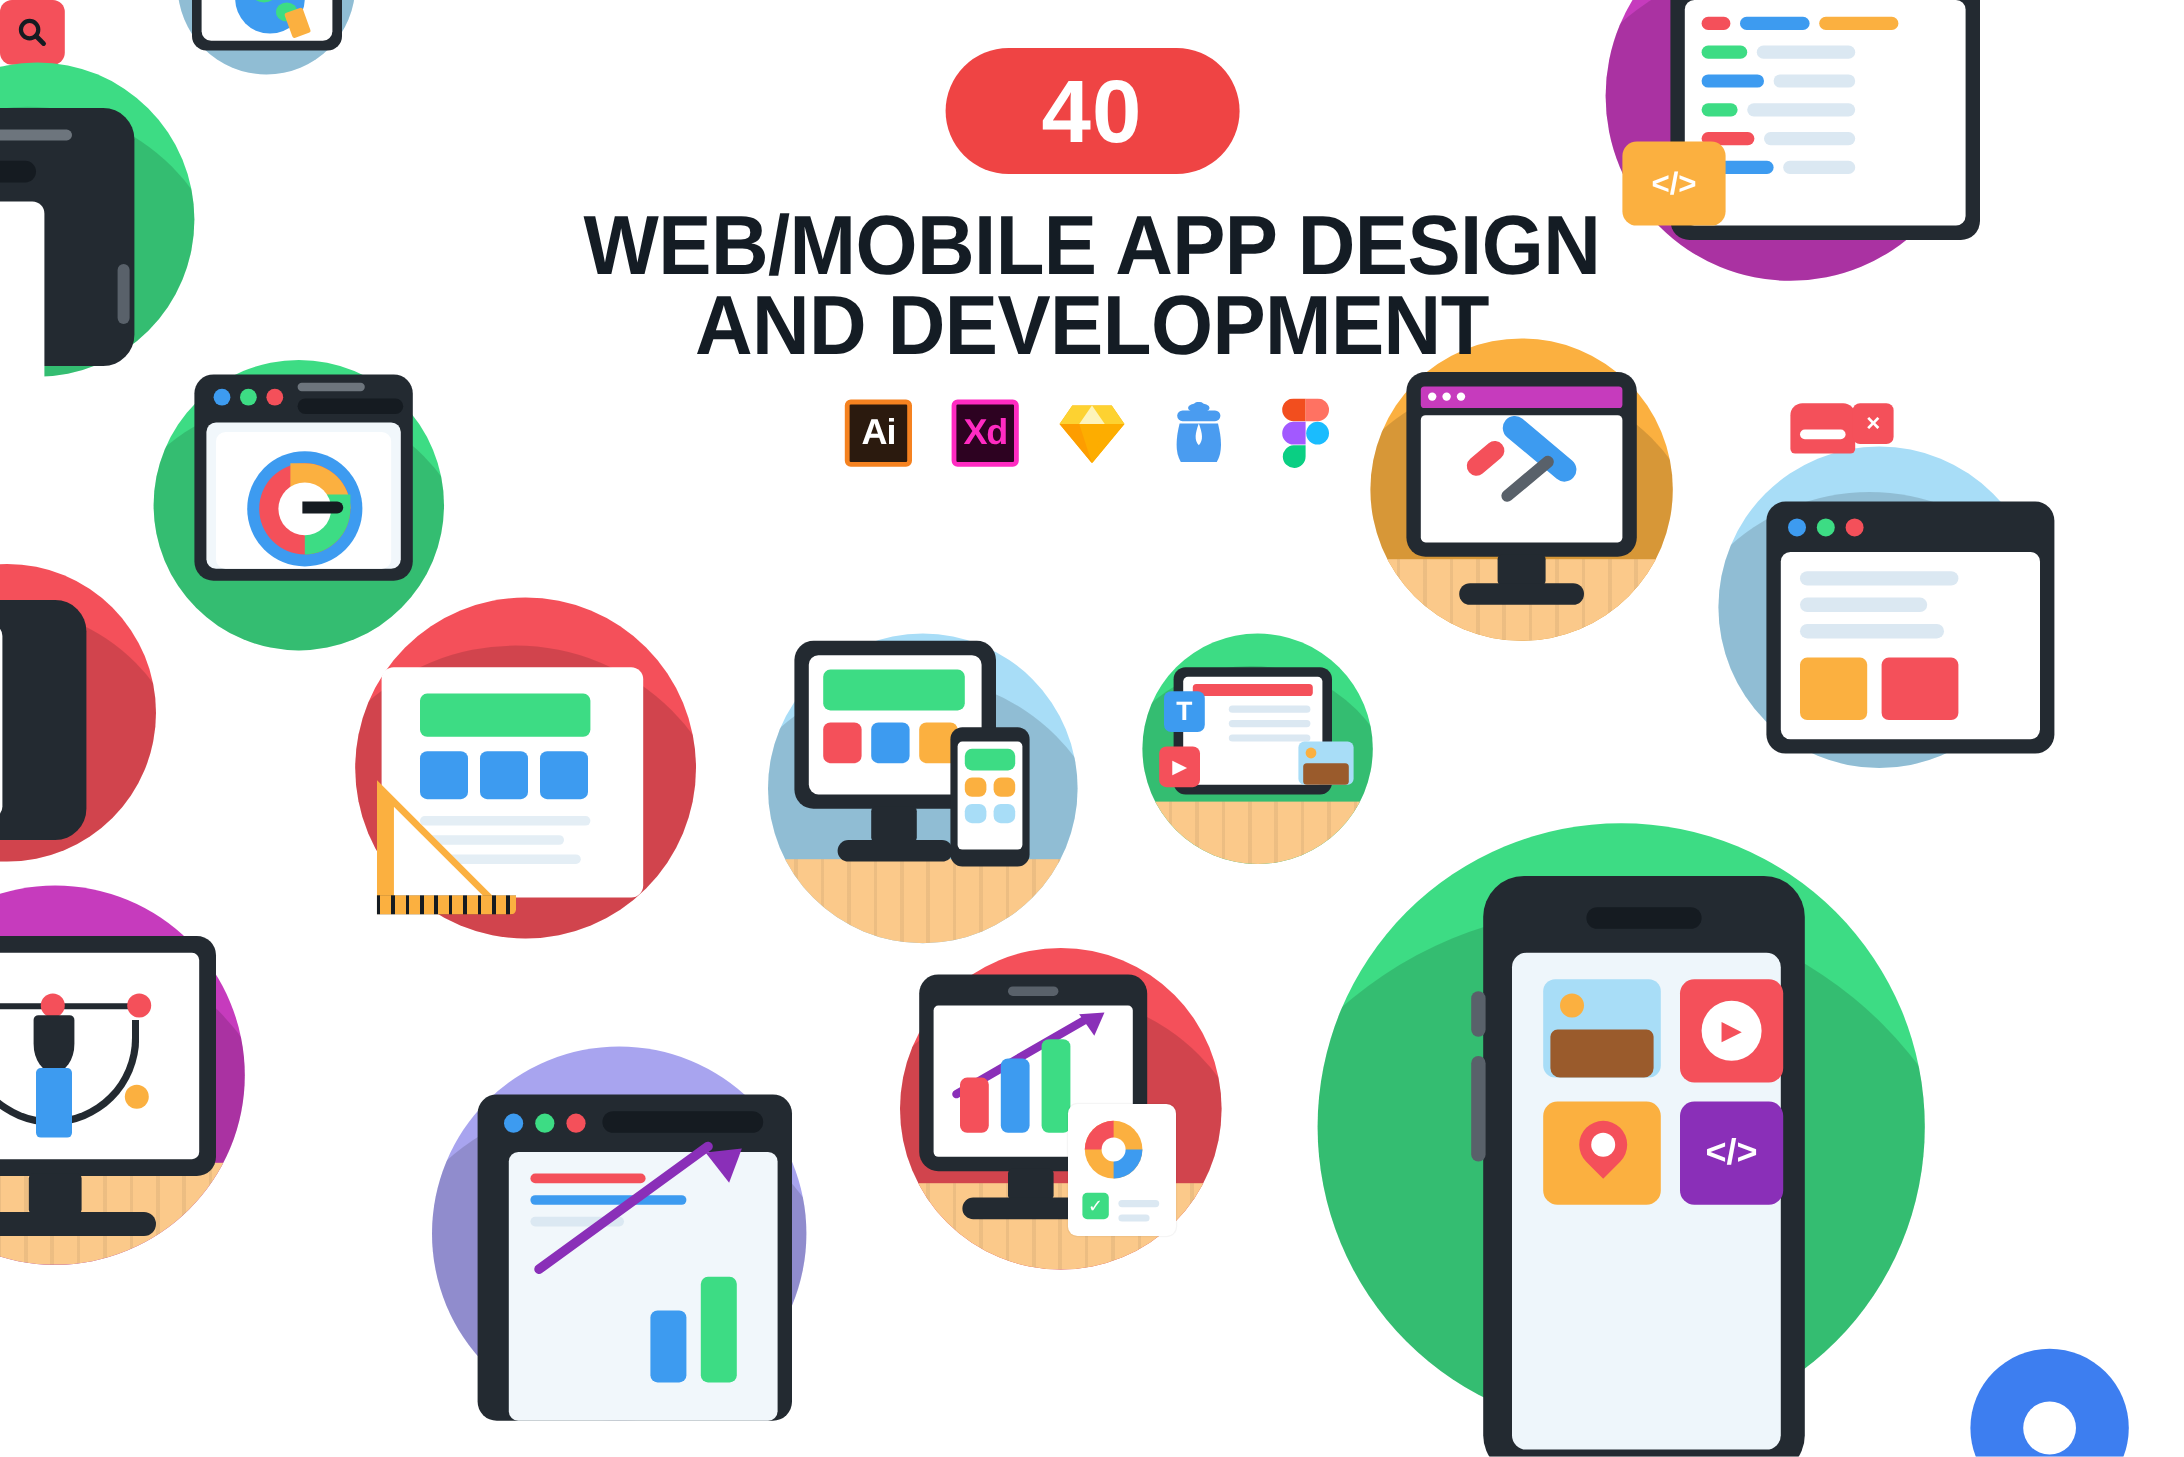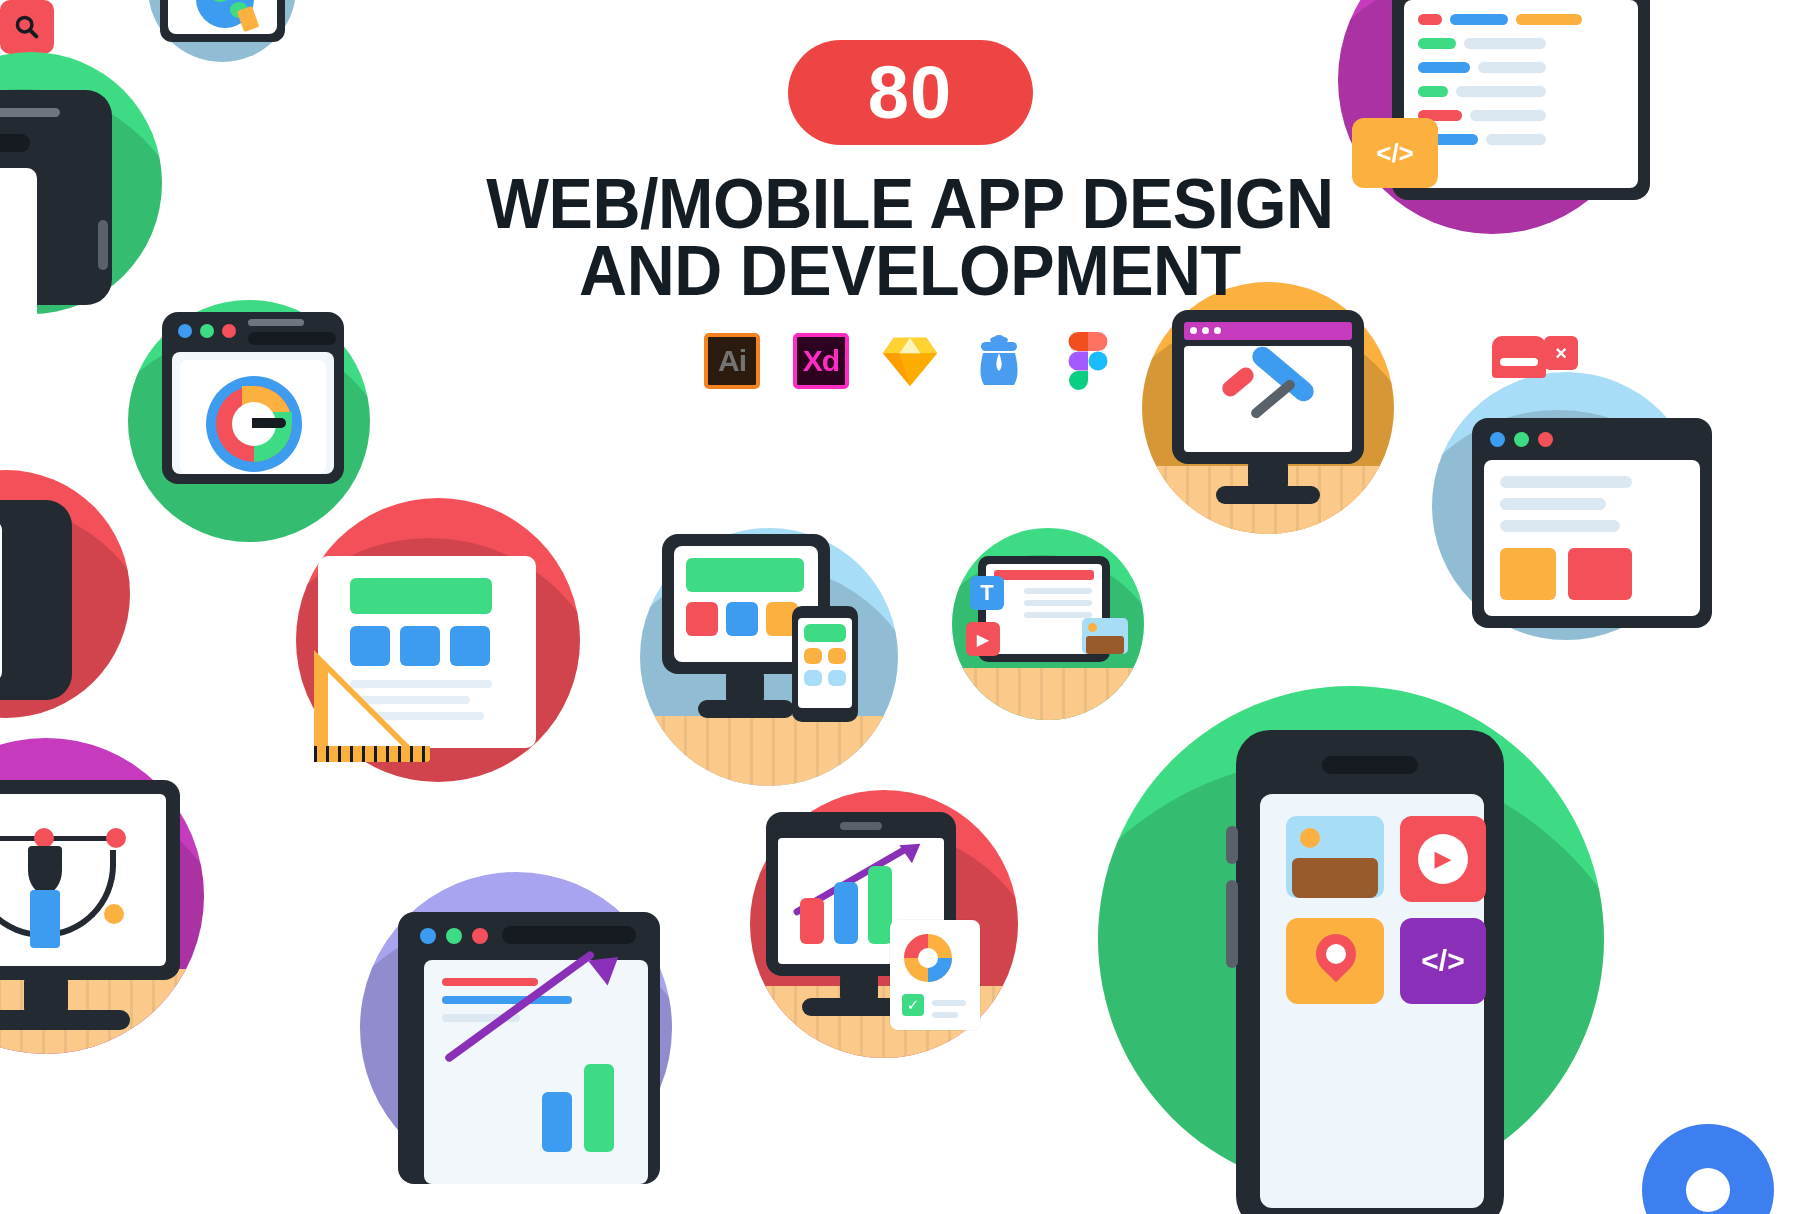--- a/index.html
+++ b/index.html
@@ -55,21 +55,21 @@
   .formats {
     margin-top: 28px;
     display: flex; align-items: center; gap: 33px;
   }
   .fmt { width: 56px; height: 56px; display: flex; align-items: center; justify-content: center; }
 
   .fmt-ai {
     background: #2b1a0e;
     border: 4px solid #f58220;
     border-radius: 5px;
-    color: #737373;
+    color: #ffffff;
     font-size: 30px; font-weight: 700;
     line-height: 1;
     letter-spacing: -1px;
     text-align: right;
   }
   .fmt-xd {
     background: #2d0221;
     border: 4px solid #ff2bc2;
     border-radius: 5px;
     color: #ff2bc2;
@@ -436,21 +436,21 @@
   <div class="www-btn" style="left:1350px; top:1140px;">
     <svg width="28" height="28" viewBox="0 0 24 24">
       <circle cx="10" cy="10" r="6.2" fill="none" stroke="#151b21" stroke-width="3"></circle>
       <line x1="14.6" y1="14.6" x2="20" y2="20" stroke="#151b21" stroke-width="3.4" stroke-linecap="round"></line>
     </svg>
   </div>
   <div class="dot" style="left:1642px; top:1124px; width:132px; height:132px; background:#3d7ef0;"></div>
   <div class="dot" style="left:1686px; top:1168px; width:44px; height:44px; background:#ffffff;"></div>
 
   <div class="hero">
-    <div class="count-pill">80</div>
+    <div class="count-pill">40</div>
     <div class="title">
       <span>WEB/MOBILE APP DESIGN</span>
       <span class="l2">AND DEVELOPMENT</span>
     </div>
 
     <div class="formats">
       <div class="fmt fmt-ai">Ai</div>
       <div class="fmt fmt-xd">Xd</div>
       <div class="fmt">
         <svg width="58" height="56" viewBox="0 0 58 56">

